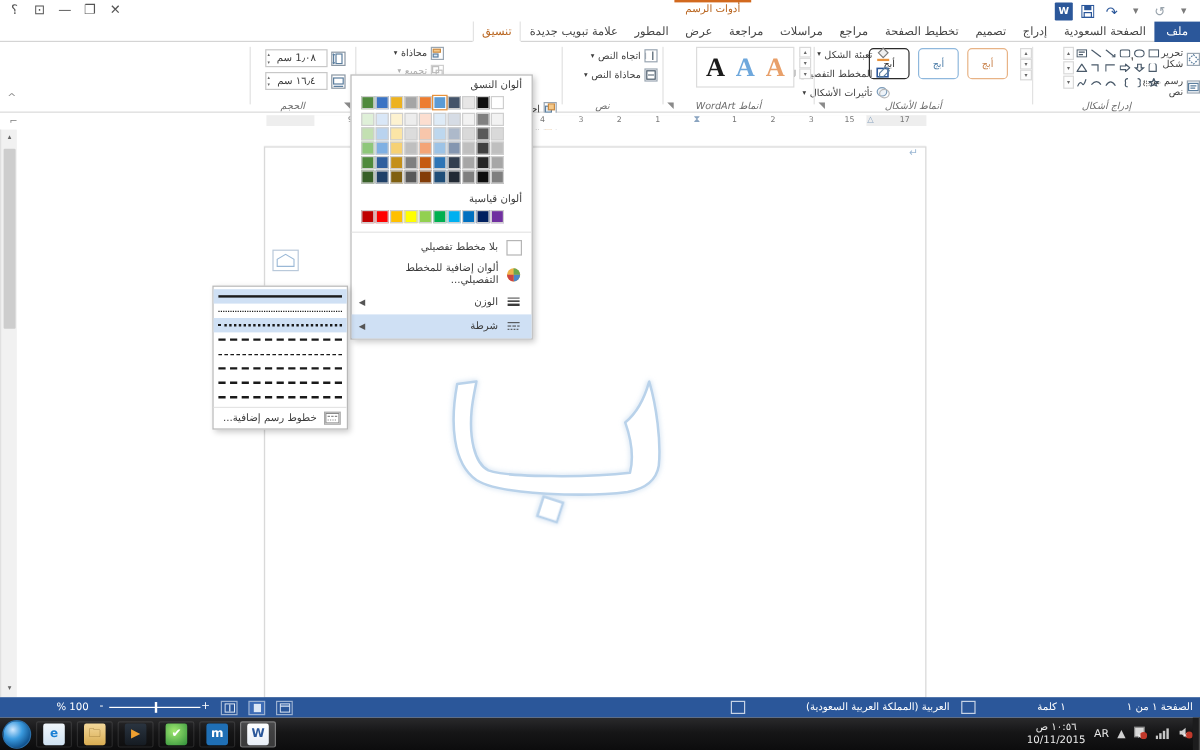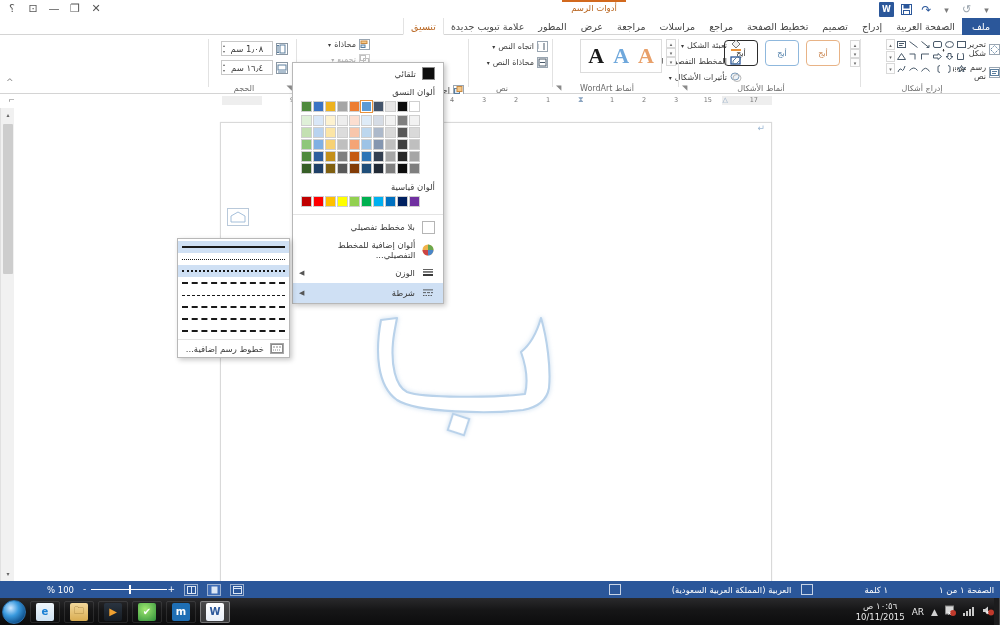--- a/index.html
+++ b/index.html
@@ -55,21 +55,21 @@
   .signin-ico { position:absolute; top:18px; left:60px; font-size:12px; color:#6b6b6b; }
 
   
   .ribbon {
     position:absolute; top:35px; left:0; width:1000px; height:59px;
     background:#ffffff; border-bottom:1px solid #d4d4d4;
   }
   .rgroup { position:absolute; top:0; height:58px; }
   .rgroup .glabel {
     position:absolute; bottom:0px; left:0; right:16px; text-align:center;
-    font-size:8px; color:#6b6b6b;
+    font-size:8px; color:#6b6b6b;font-style:italic;
   }
   .rgroup .gsep { position:absolute; top:4px; left:0; width:1px; height:48px; background:#e2e2e2; }
   .dlg { position:absolute; bottom:1px; font-size:7px; color:#8a8a8a; }
 
   
   #g-shapes { right:0px; width:140px; }
   .shape-grid { position:absolute; top:4px; right:12px; width:92px; }
   .shape-row { display:flex; flex-direction:row; gap:1px; justify-content:flex-end; margin-bottom:1px; }
   .sh {
     width:11px; height:11px; border:1px solid #ffffff; display:flex; align-items:center;
@@ -252,21 +252,21 @@
       <span class="q cust-ico">▾</span>
       <span class="q undo-ico">↺</span>
       <span class="q cust-ico">▾</span>
     </div>
     <div class="ctx-tab">أدوات الرسم</div>
   </div>
 
   <div class="tabbar">
     <div class="tabs">
       <div class="tab file">ملف</div>
-      <div class="tab">الصفحة العربية</div>
+      <div class="tab">الصفحة السعودية</div>
       <div class="tab">إدراج</div>
       <div class="tab">تصميم</div>
       <div class="tab">تخطيط الصفحة</div>
       <div class="tab">مراجع</div>
       <div class="tab">مراسلات</div>
       <div class="tab">مراجعة</div>
       <div class="tab">عرض</div>
       <div class="tab">المطور</div>
       <div class="tab">علامة تبويب جديدة</div>
       <div class="tab ctx-active">تنسيق</div>
@@ -677,24 +677,20 @@
     </div>
   </div>
 
   <div class="vscroll">
     <div class="vs-btn" style="top:2px;">▴</div>
     <div class="vs-thumb"></div>
     <div class="vs-btn" style="bottom:2px;">▾</div>
   </div>
 
   <div class="dropdown">
-    <div class="dd-auto">
-      <span class="swatch-blk"></span>
-      <span>تلقائي</span>
-    </div>
     <div class="dd-head">ألوان النسق</div>
     <div class="pal">
       <div class="pal-row first" id="theme-top">
           <span class="sw" style="background: rgb(79, 138, 61);"></span>
           <span class="sw" style="background: rgb(58, 115, 196);"></span>
           <span class="sw" style="background: rgb(237, 178, 31);"></span>
           <span class="sw" style="background: rgb(165, 165, 165);"></span>
           <span class="sw" style="background: rgb(237, 125, 49);"></span>
           <span class="sw sel" style="background: rgb(91, 155, 213);"></span>
           <span class="sw" style="background: rgb(68, 84, 106);"></span>

